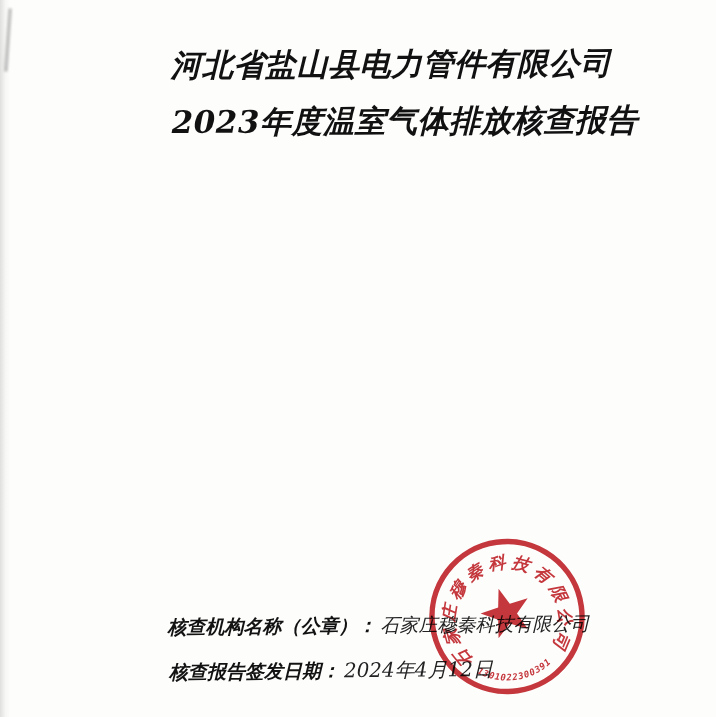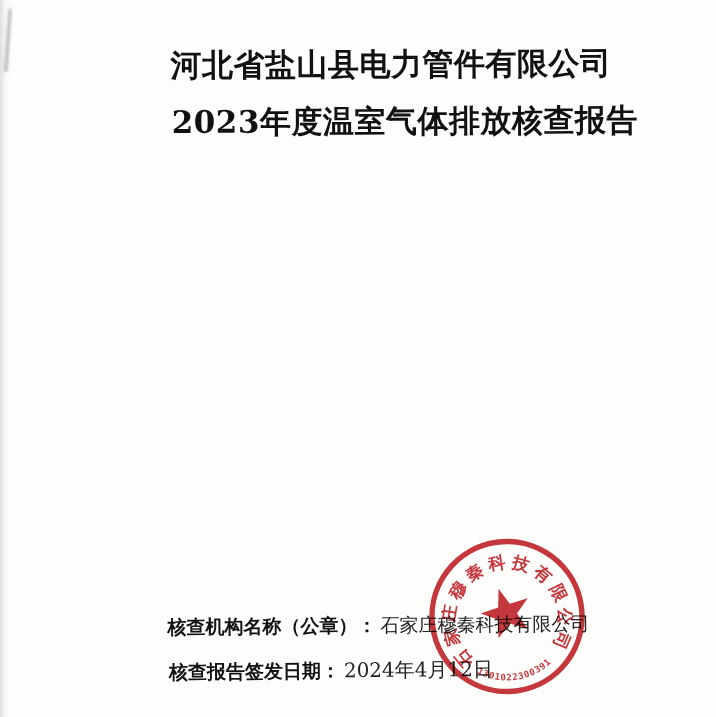--- a/index.html
+++ b/index.html
@@ -5,20 +5,21 @@
   html,body { margin:0; padding:0; background:#e8e8e8; }
   .page {
     position: relative;
     width: 716px;
     height: 717px;
     margin: 0 auto;
     background: #fdfdfc;
     overflow: hidden;
     font-family: "DejaVu Serif", "DejaVu Sans", serif;
     color: #171717;
+    font-style: italic;
   }
   
   .scan-edge {
     position:absolute; left:0; top:0; width:10px; height:100%;
     background: linear-gradient(to right, rgba(90,90,90,0.18), rgba(120,120,120,0.05) 55%, transparent);
     pointer-events:none;
   }
   .scan-streak {
     position:absolute; left:6px; top:8px; width:4px; height:64px;
     background: rgba(100,100,100,0.35);

